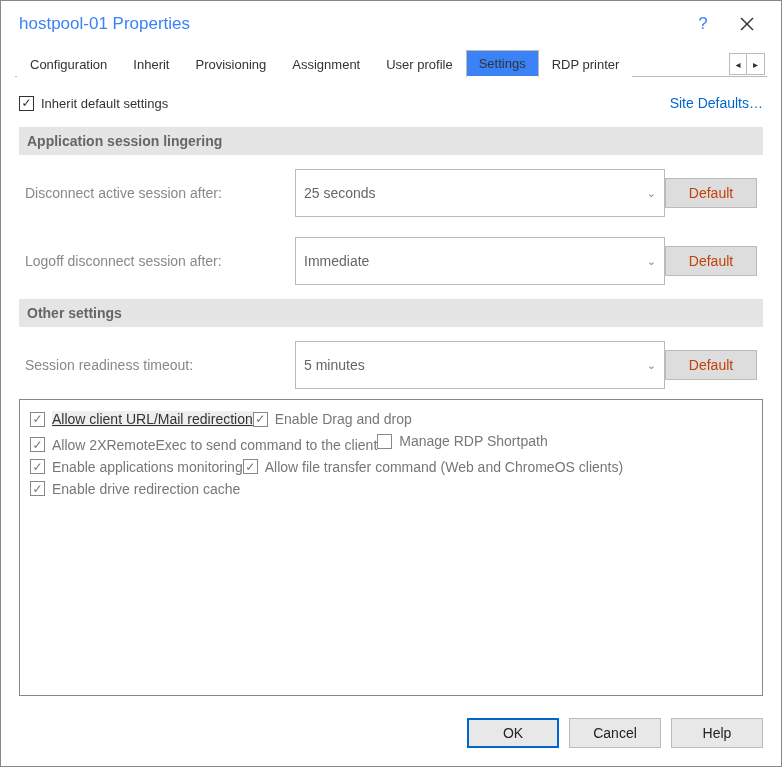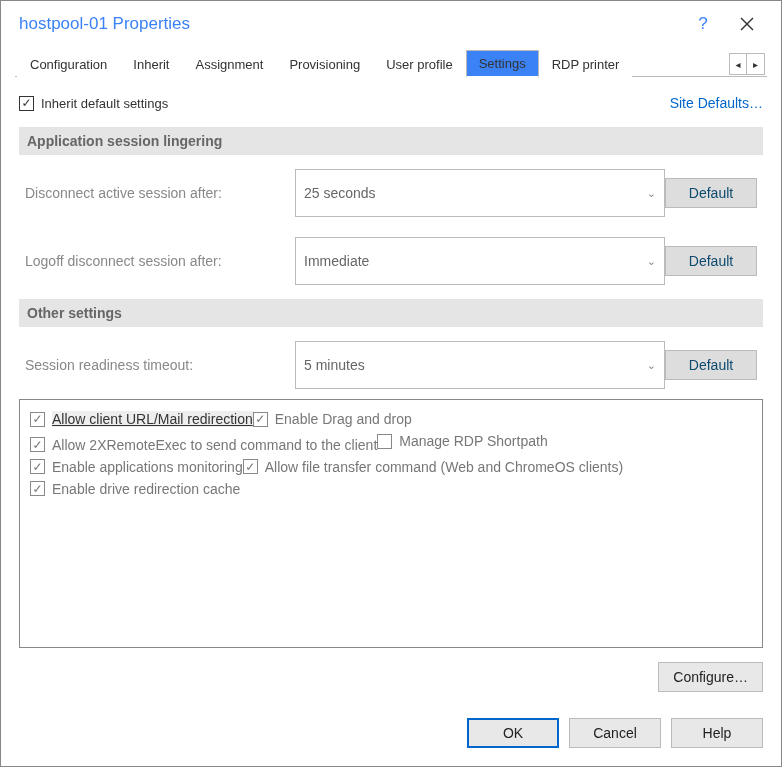--- a/index.html
+++ b/index.html
@@ -158,21 +158,21 @@
     position: absolute;
     right: 8px;
     font-size: 11px;
     color: #888;
   }
   .btn {
     height: 30px;
     min-width: 92px;
     border: 1px solid #bbb;
     background: #ddd;
-    color: #0c4a6e;
+    color: #c2410c;
     display: flex;
     align-items: center;
     justify-content: center;
     font-size: 14px;
     cursor: pointer;
     padding: 0 14px;
   }
   .btn.enabled { background: #e8e8e8; color: #222; cursor: pointer; }
   .btn.primary { border: 2px solid #0066cc; background: #e8e8e8; color: #222; }
 
@@ -213,22 +213,22 @@
       <svg width="14" height="14" viewBox="0 0 14 14">
         <line x1="1" y1="1" x2="13" y2="13" stroke="#333" stroke-width="1.4"></line>
         <line x1="13" y1="1" x2="1" y2="13" stroke="#333" stroke-width="1.4"></line>
       </svg>
     </div>
   </div>
 
   <div class="tabs-row">
     <div class="tab">Configuration</div>
     <div class="tab">Inherit</div>
+    <div class="tab">Provisioning</div>
     <div class="tab">Assignment</div>
-    <div class="tab">Provisioning</div>
     <div class="tab">User profile</div>
     <div class="tab active">Settings</div>
     <div class="tab">RDP printer</div>
     <div class="tabs-spacer"></div>
     <div class="tab-scroll">
       <div class="tab-scroll-btn">◂</div>
       <div class="tab-scroll-btn">▸</div>
     </div>
   </div>
 
@@ -290,23 +290,20 @@
           <span class="cb-box disabled">✓</span>
           <span class="lbl">Enable applications monitoring</span>
         </div><div class="checkbox">
           <span class="cb-box disabled">✓</span>
           <span class="lbl">Allow file transfer command (Web and ChromeOS clients)</span>
         </div><div class="checkbox">
           <span class="cb-box disabled">✓</span>
           <span class="lbl">Enable drive redirection cache</span>
         </div></div>
 
-    <div class="cfg-row">
-      <div class="btn enabled">Configure…</div>
-    </div>
 
   </div>
 
   <div class="footer">
     <div class="btn primary">OK</div>
     <div class="btn enabled">Cancel</div>
     <div class="btn enabled">Help</div>
   </div>
 
 </div>

